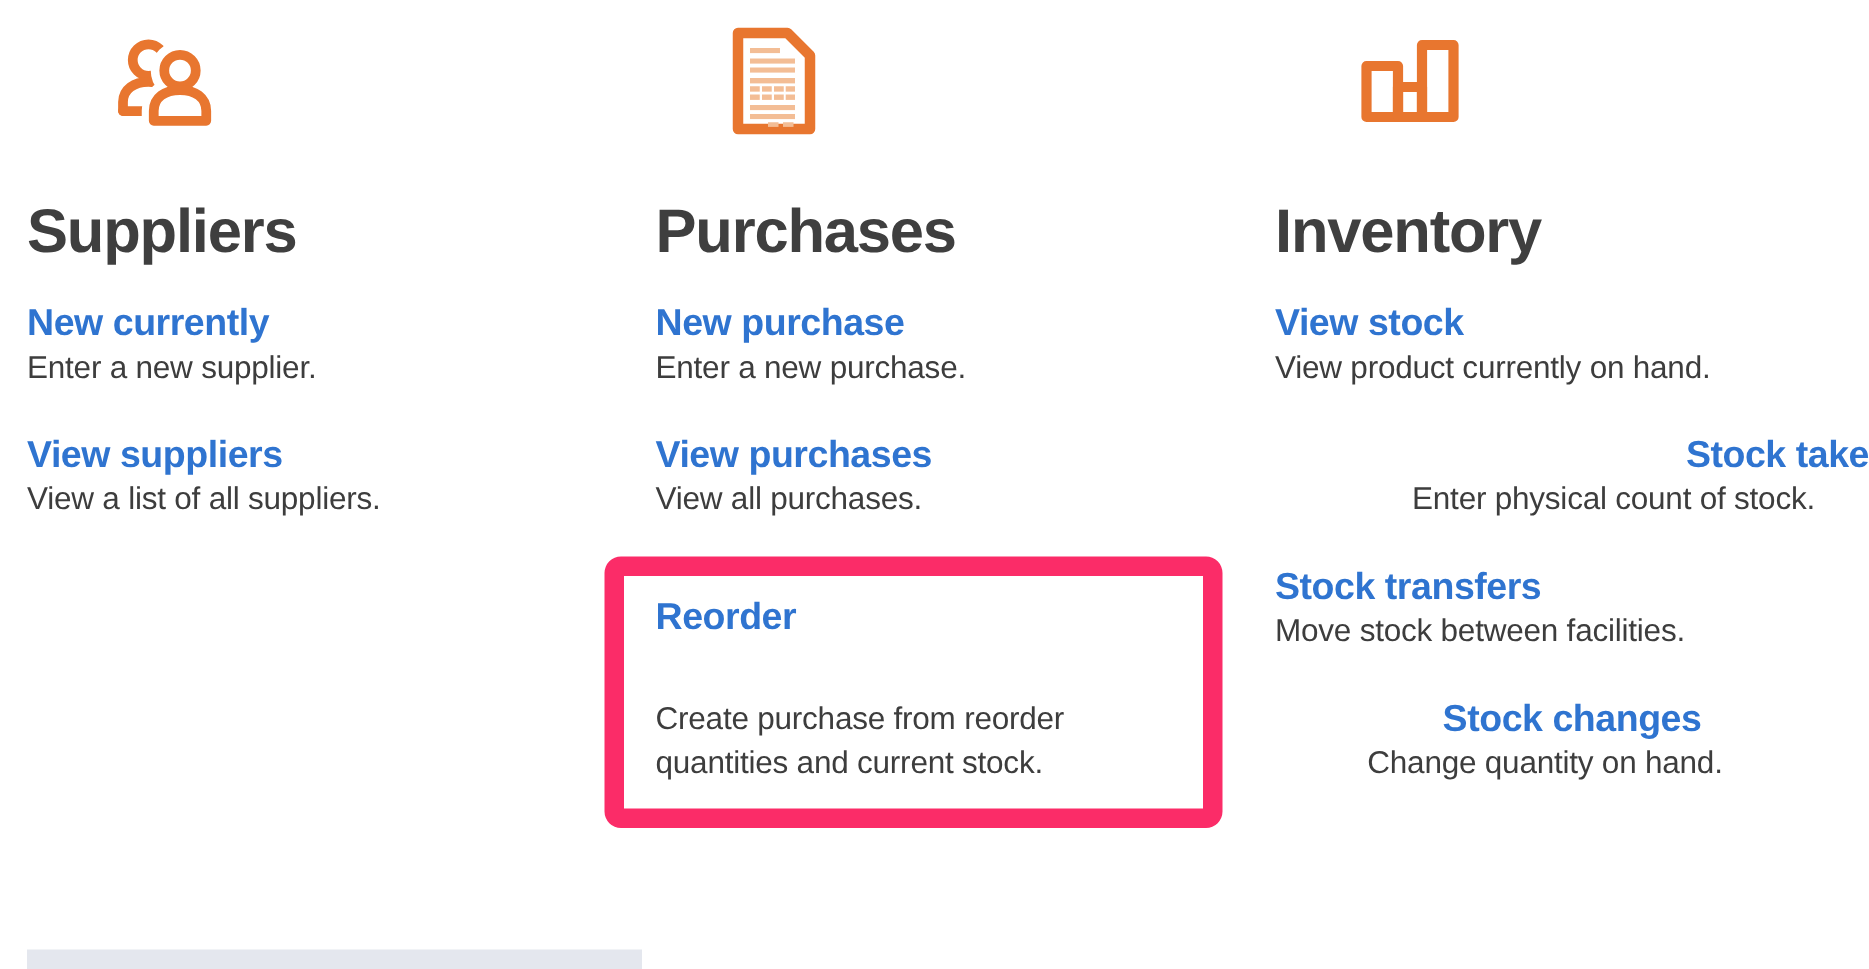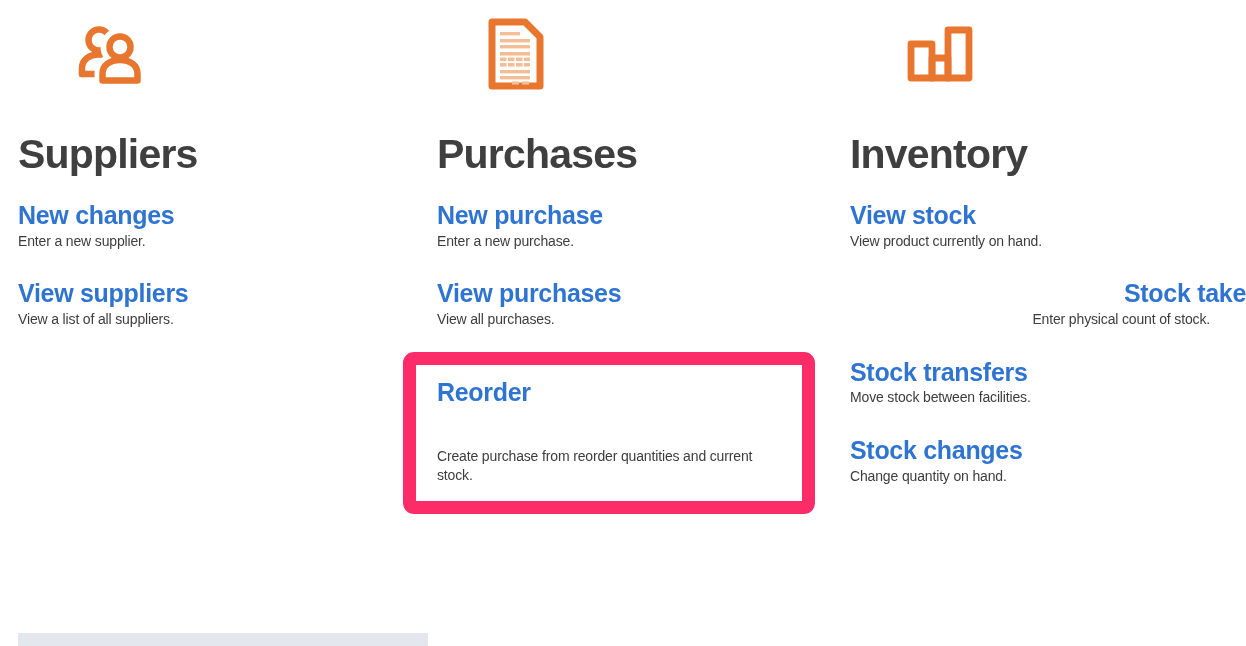--- a/index.html
+++ b/index.html
@@ -67,21 +67,21 @@
     font-size: 25px;
     font-weight: bold;
     color: #2f74d0;
     line-height: 1.18;
     letter-spacing: -0.3px;
     text-decoration: none;
     cursor: pointer;
   }
 
   .link-desc {
-    font-size: 14px;
+    font-size: 21px;
     color: #3d3d3d;
     line-height: 1.35;
     letter-spacing: -0.15px;
     margin-top: 1px;
     max-width: 360px;
   }
 
   
   .link-block.highlight {
     position: relative;
@@ -124,21 +124,21 @@
         <circle cx="44" cy="24" r="10.5" stroke="#e8762f" stroke-width="6.5" fill="none"></circle>
         <path d="M26.5 57.5 L26.5 51 C26.5 42 34 37 44 37 C54 37 61.5 42 61.5 51 L61.5 57.5 Z" stroke="#e8762f" stroke-width="6.5" fill="none" stroke-linejoin="round"></path>
       </svg>
     </div>
 
     <div class="section-title">Suppliers</div>
 
     <div class="links">
 
       <div class="link-block">
-        <a class="link-title" href="#">New changes</a>
+        <a class="link-title" href="#">New currently</a>
         <div class="link-desc">Enter a new supplier.</div>
       </div>
 
       <div class="link-block" style="margin-top:29px;">
         <a class="link-title" href="#">View suppliers</a>
         <div class="link-desc">View a list of all suppliers.</div>
       </div>
 
     </div>
   </div>
@@ -215,21 +215,21 @@
       <div class="link-block" style="margin-top:29px;text-align:right;">
         <a class="link-title" href="#">Stock take</a>
         <div class="link-desc">Enter physical count of stock.</div>
       </div>
 
       <div class="link-block" style="margin-top:29px;">
         <a class="link-title" href="#">Stock transfers</a>
         <div class="link-desc">Move stock between facilities.</div>
       </div>
 
-      <div class="link-block" style="margin-top:29px;">
+      <div class="link-block" style="margin-top:29px;text-align:center;">
         <a class="link-title" href="#">Stock changes</a>
         <div class="link-desc">Change quantity on hand.</div>
       </div>
 
     </div>
   </div>
 
   <div class="bottom-bar"></div>
 
 </div>

